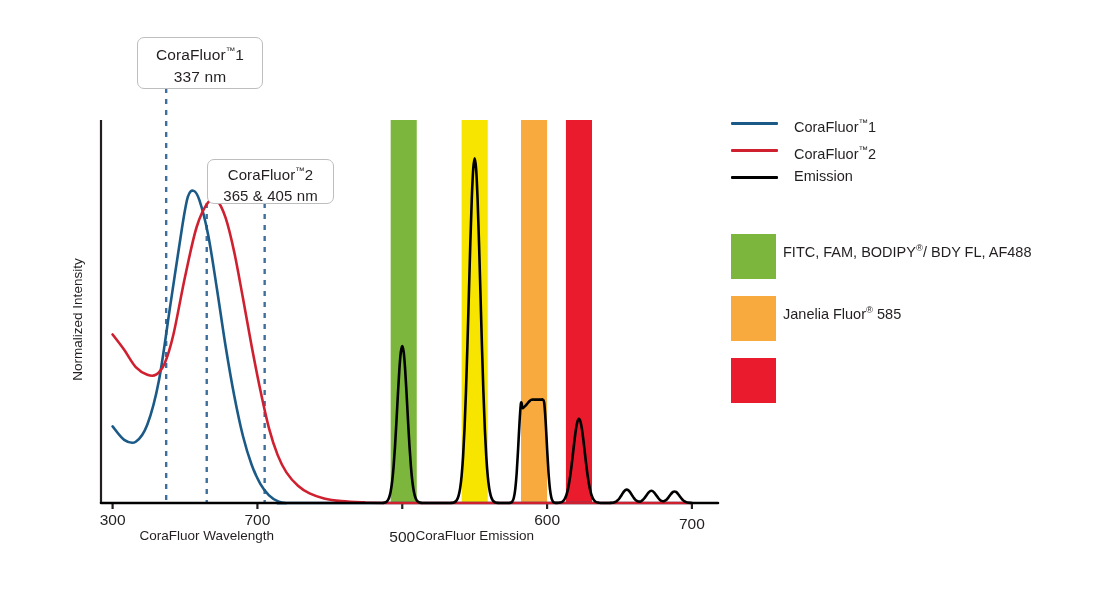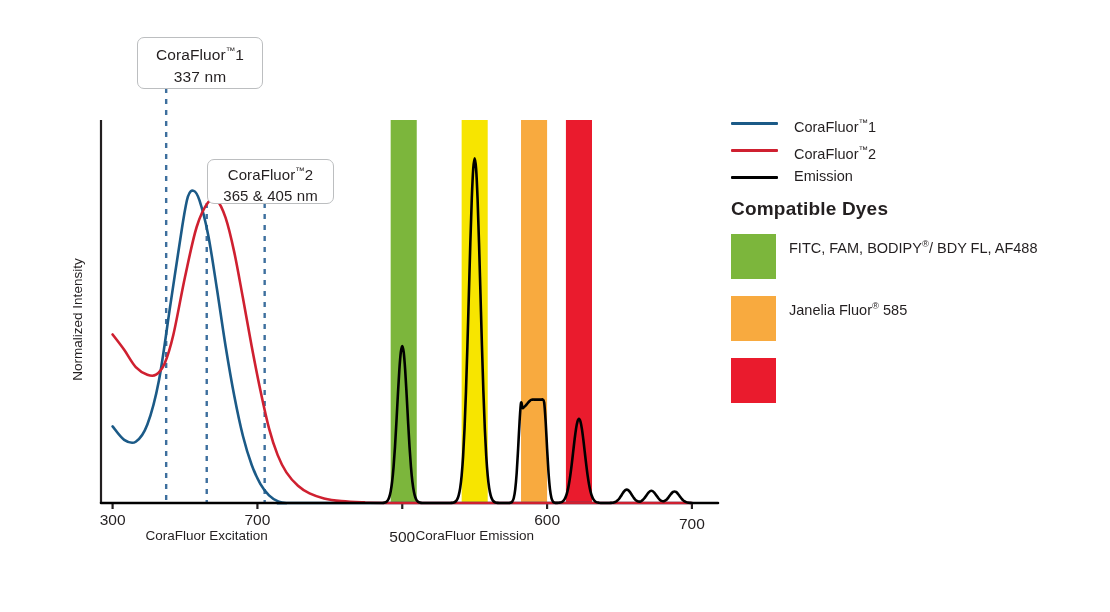--- a/index.html
+++ b/index.html
@@ -68,22 +68,22 @@
   #dyes-title{
     position:absolute;left:731px;top:198px;font-size:19px;
     color:#231f20;font-weight:600;letter-spacing:.2px;
   }
   #dyes{position:absolute;left:731px;top:234px;width:375px;}
   .dye-row{position:relative;margin-bottom:17px;min-height:45px;}
   .dye-sw{
     position:absolute;left:0;top:0;width:45px;height:45px;
   }
   .dye-txt{
-    position:absolute;left:58px;top:0;font-size:14.5px;color:#231f20;
-    line-height:19px;width:315px;
+    position:absolute;left:52px;top:0;font-size:14.5px;color:#231f20;
+    line-height:27px;width:315px;
   }
   .dye-txt .ln2{display:block;}
   .reg{font-size:9.5px;vertical-align:super;letter-spacing:0;}
 </style>
 </head>
 <body>
 
 <div id="root">
 
   <div id="plot-wrap">
@@ -113,39 +113,38 @@
     <span class="ln">337 nm</span>
   </div>
 
   <div class="callout" id="callout-2">
     <span class="ln"><span>CoraFluor</span><span class="tm">™</span><span>2</span></span>
     <span class="ln">365 &amp; 405 nm</span>
   </div>
 
   <div id="ylabel">Normalized Intensity</div>
 
-  <div class="sub-label" id="sub-exc" style="left: 86.73px; top: 528px; width: 240px;">CoraFluor Excitation</div>
+  <div class="sub-label" id="sub-exc" style="left: 86.73px; top: 528px; width: 240px;">CoraFluor Wavelength</div>
   <div class="sub-label" id="sub-emi" style="left: 354.676px; top: 528px; width: 240px;">CoraFluor Emission</div>
 
   <div id="legend">
       <div class="lg-row">
         <span class="lg-line" style="background: rgb(27, 90, 135);"></span>
         <span class="lg-txt">CoraFluor<span class="tm">™</span>1</span>
       </div>
       <div class="lg-row">
         <span class="lg-line" style="background: rgb(207, 32, 48);"></span>
         <span class="lg-txt">CoraFluor<span class="tm">™</span>2</span>
       </div>
       <div class="lg-row">
         <span class="lg-line" style="background: rgb(0, 0, 0);"></span>
         <span class="lg-txt">Emission</span>
       </div>
     </div>
 
-  <div id="dyes-title">Compatible Dyes</div>
   <div id="dyes">
       <div class="dye-row">
         <span class="dye-sw" style="background: rgb(124, 182, 60);"></span>
         <span class="dye-txt">
           <span class="ln2">FITC, FAM, BODIPY<span class="reg">®</span>/ BDY FL, AF488</span>
         </span>
       </div>
       <div class="dye-row">
         <span class="dye-sw" style="background: rgb(248, 170, 63);"></span>
         <span class="dye-txt">

